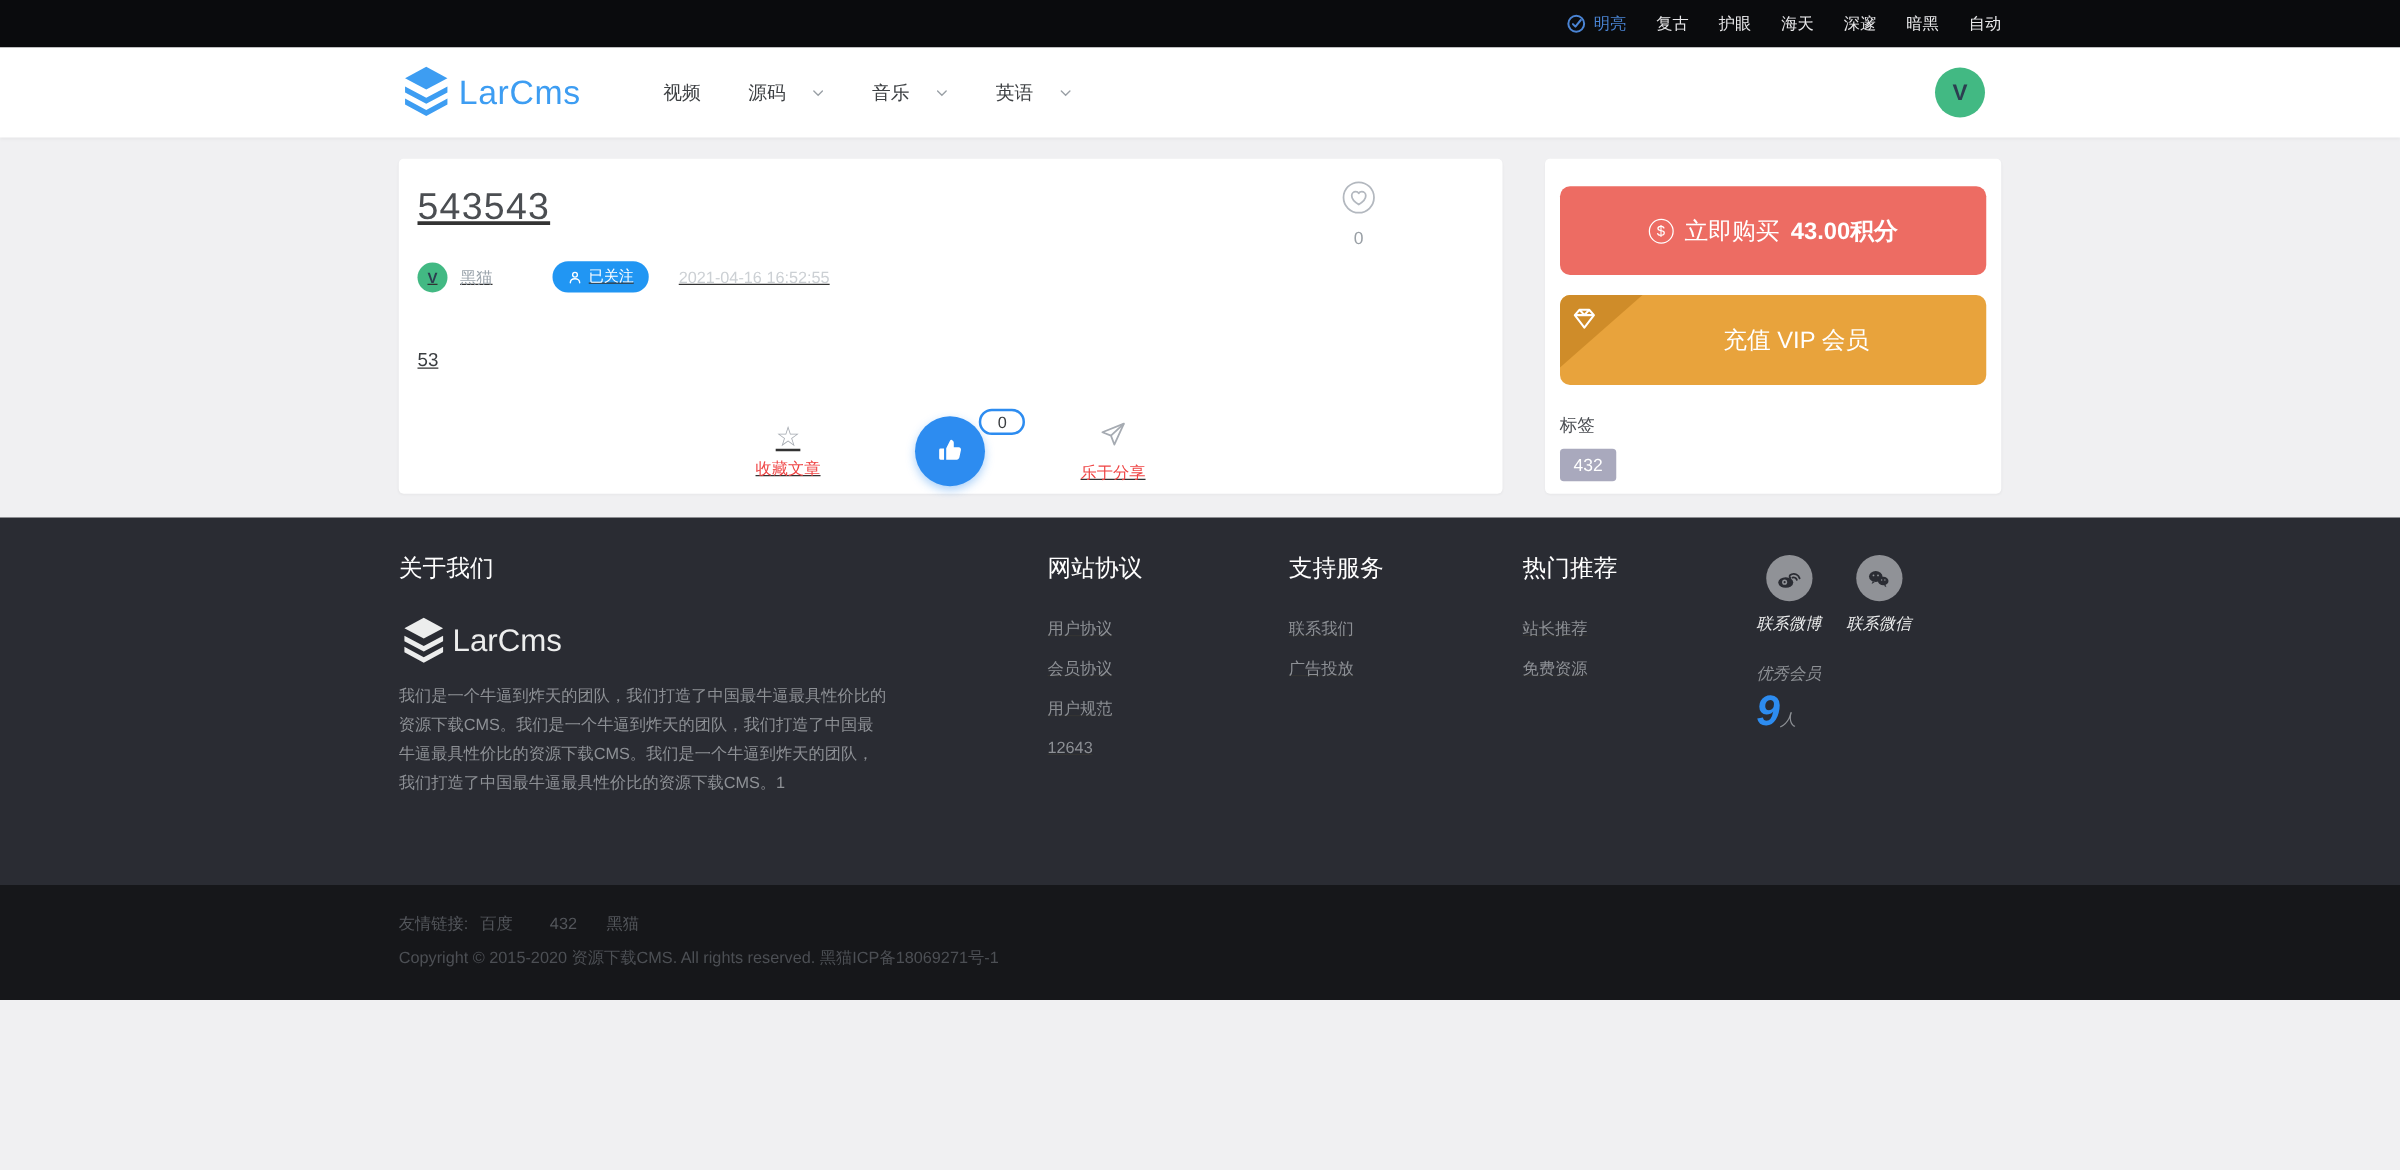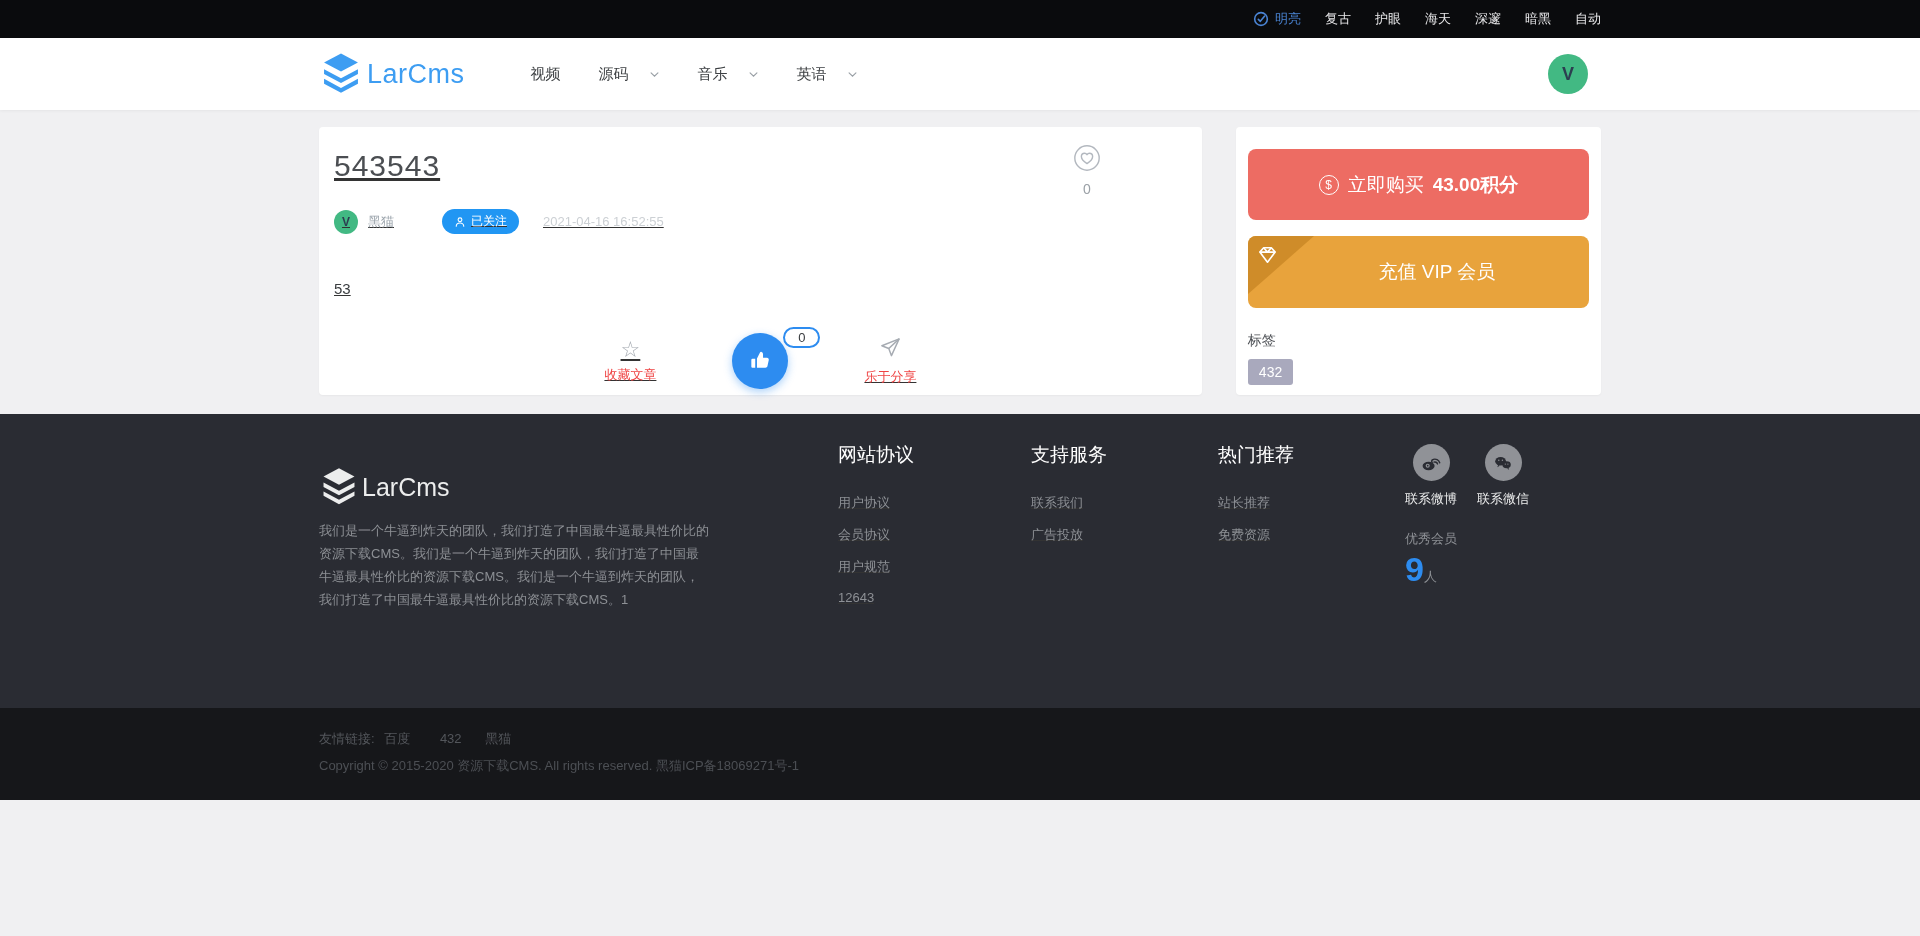--- a/index.html
+++ b/index.html
@@ -81,21 +81,21 @@
   .footer .container { position:relative; height:100%; }
   .f-col { position:absolute; top:0; }
   .f-col h3 { font-size:19px; color:#fff; font-weight:500; }
   .col-about { left:0; width:392px; }
   .col-about .f-logo-row { display:flex; align-items:center; gap:3px; margin-top:24px; }
   .f-brand-name { font-size:25px; color:#eceded; }
   .about-text { margin-top:11px; font-size:13px; color:#8d9095; line-height:23px; }
   .col-agreement { left:519px; } .col-support { left:712px; } .col-hot { left:899px; }
   .f-links { list-style:none; margin-top:26px;text-decoration:underline; }
   .f-links li { font-size:13px; color:#8d9095; margin-bottom:14px; cursor:pointer; }
-  .col-social { left:1086px; top:2px; }
+  .col-social { left:1086px; top:2px;font-style:italic; }
   .social-row { display:flex; gap:20px; }
   .social-item { width:52px; text-align:center; cursor:pointer; }
   .social-circle { width:37px; height:37px; border-radius:50%; background:#909297; margin:0 auto;
                    display:flex; align-items:center; justify-content:center; }
   .social-lbl { margin-top:9px; font-size:13px; color:#eceded; white-space:nowrap; }
   .member-title { margin-top:22px; font-size:13px; color:#8d9095; }
   .member-row { margin-top:2px; }
   .member-count { font-size:34px; font-weight:bold; color:#2d8cf0; }
   .member-unit { font-size:13px; color:#8d9095; }
 
@@ -272,20 +272,21 @@
       <span class="tag-badge">432</span>
     </div>
 
   </div>
 </div>
 
 <div class="footer">
   <div class="container">
 
     <div class="f-col col-about">
+      <h3>关于我们</h3>
       <div class="f-logo-row">
         <span style="display:inline-flex;">
           <svg width="40" height="42" viewBox="0 0 36 38" fill="#eceded">
             <path d="M18 2 L32 9.5 L18 17 L4 9.5 Z"></path>
             <path d="M4 15 L18 22.5 L32 15 L32 19 L18 26.5 L4 19 Z"></path>
             <path d="M4 23 L18 30.5 L32 23 L32 27 L18 34.5 L4 27 Z"></path>
           </svg>
         </span>
         <span class="f-brand-name">LarCms</span>
       </div>

